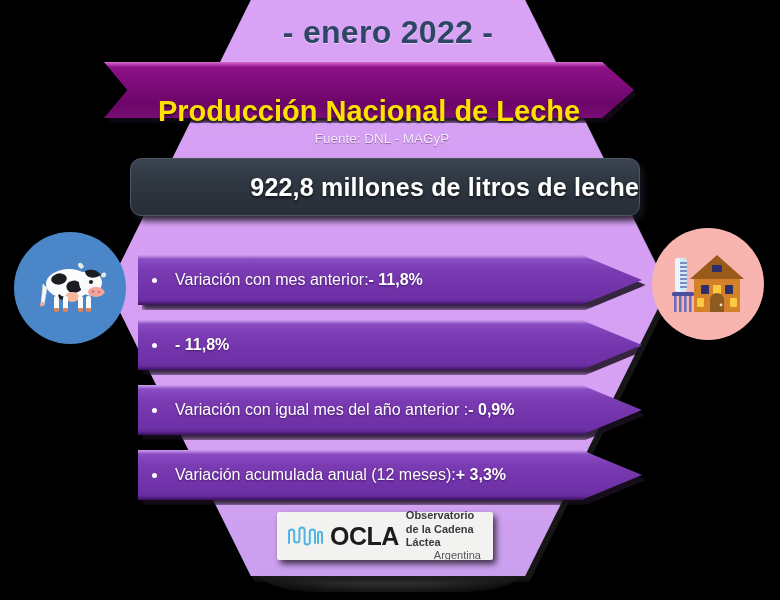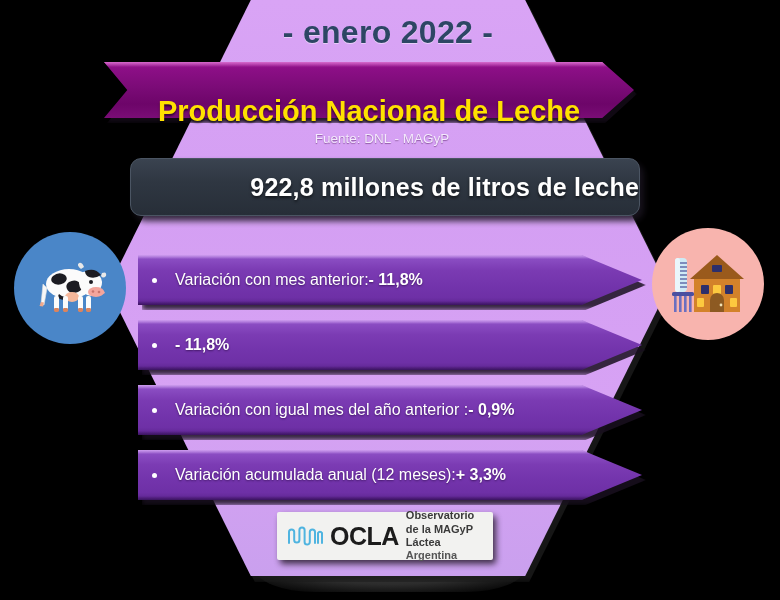--- a/index.html
+++ b/index.html
@@ -175,21 +175,21 @@
   }
   .logo .wave{ flex:0 0 auto; }
   .logo .ocla{
     font-family:"Liberation Sans", sans-serif;
     font-size:25px; font-weight:bold; color:#1c1c1c; letter-spacing:-.5px;
     line-height:1;
   }
   .logo .sub{
     font-size:11px; color:#3a3a3a; line-height:1.22; font-weight:bold;
   }
-  .logo .sub .arg{ font-weight:bold; color:#555; }
+  .logo .sub .arg{ font-weight:normal; color:#555;margin-left:28px; }
 </style>
 </head>
 <body>
 
 <div id="stage">
 
   <div class="base-shadow"></div>
   <div class="hex-shadow"></div>
   <div class="hex"></div>
 
@@ -320,18 +320,18 @@
 
   <div class="logo-shadow"></div>
   <div class="logo">
     <svg class="wave" width="36" height="26" viewBox="0 0 36 26">
       <path d="M2 20 V9 a2.6 2.6 0 0 1 5.2 0 V17 a2.6 2.6 0 0 0 5.2 0 V7 a2.6 2.6 0 0 1 5.2 0 V19 a2.6 2.6 0 0 0 5.2 0 V9 a2.6 2.6 0 0 1 5.2 0 V20" fill="none" stroke="#4fb4e0" stroke-width="2" stroke-linecap="round"></path>
       <path d="M31 20 V10 a2.3 2.3 0 0 1 4 0 V20" fill="none" stroke="#4fb4e0" stroke-width="2" stroke-linecap="round"></path>
     </svg>
     <div class="ocla">OCLA</div>
     <div class="sub">
       <div>Observatorio</div>
-      <div>de la MAGyP Láctea</div>
+      <div>de la Cadena Láctea</div>
       <div class="arg">Argentina</div>
     </div>
   </div>
 
 </div>
 
 </body></html>

